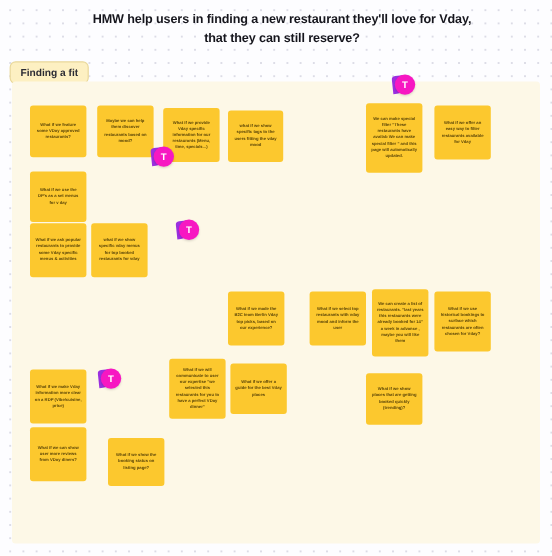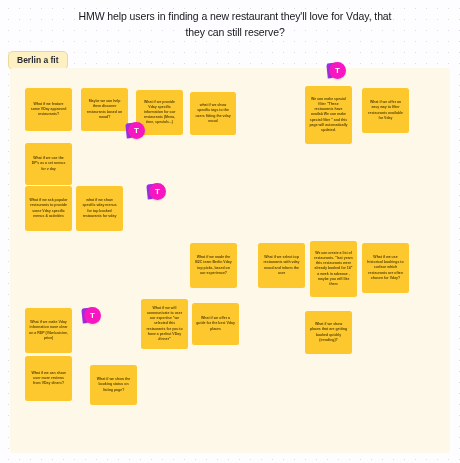--- a/index.html
+++ b/index.html
@@ -17,21 +17,21 @@
       radial-gradient(circle, #dcdce6 0.6px, transparent 0.7px);
     background-size: 11px 11px;
     background-position: 3px 3px;
   }
   #title {
     position: absolute;
     left: 70px; top: 8px;
     width: 330px;
     text-align: center;
     font-size: 10.5px;
-    font-weight: normal;
+    font-weight: bold;
     line-height: 1.55;
     color: #16161d;
     letter-spacing: -0.1px;
   }
   #frame {
     position: absolute;
     left: 10px; top: 68px;
     width: 440px; height: 385px;
     background: #fdf8e7;
     border-radius: 3px;
@@ -91,21 +91,21 @@
     box-shadow: 0 1px 2px rgba(0,0,0,0.15);
   }
 </style>
 </head>
 <body>
 
 <div id="board">
 
   <div id="title">HMW help users in finding a new restaurant they'll love for Vday, that they can still reserve?</div>
 
-  <div id="frame-label">Berlin a fit</div>
+  <div id="frame-label">Finding a fit</div>
 
   <div id="frame"></div>
 
   <div id="notes-layer">
       <div class="note" style="left: 25px; top: 88px; width: 47px; height: 43px; background: rgb(252, 200, 46);">What if we feature some VDay approved restaurants?</div>
       <div class="note" style="left: 81px; top: 88px; width: 47px; height: 43px; background: rgb(252, 200, 46);">Maybe we can help them discover restaurants based on mood?</div>
       <div class="note" style="left: 136px; top: 90px; width: 47px; height: 45px; background: rgb(252, 200, 46);">What if we provide Vday specific information for our restaurants (Menu, time, specials...)</div>
       <div class="note" style="left: 190px; top: 92px; width: 46px; height: 43px; background: rgb(252, 200, 46);">what if we show specific tags to the users fitting the vday mood</div>
       <div class="note" style="left: 305px; top: 86px; width: 47px; height: 58px; background: rgb(252, 200, 46);">We can make special filter "These restaurants have availab We can make special filter " and this page will automatically updated.</div>
       <div class="note" style="left: 362px; top: 88px; width: 47px; height: 45px; background: rgb(252, 200, 46);">What if we offer an easy way to filter restaurants available for Vday</div>

